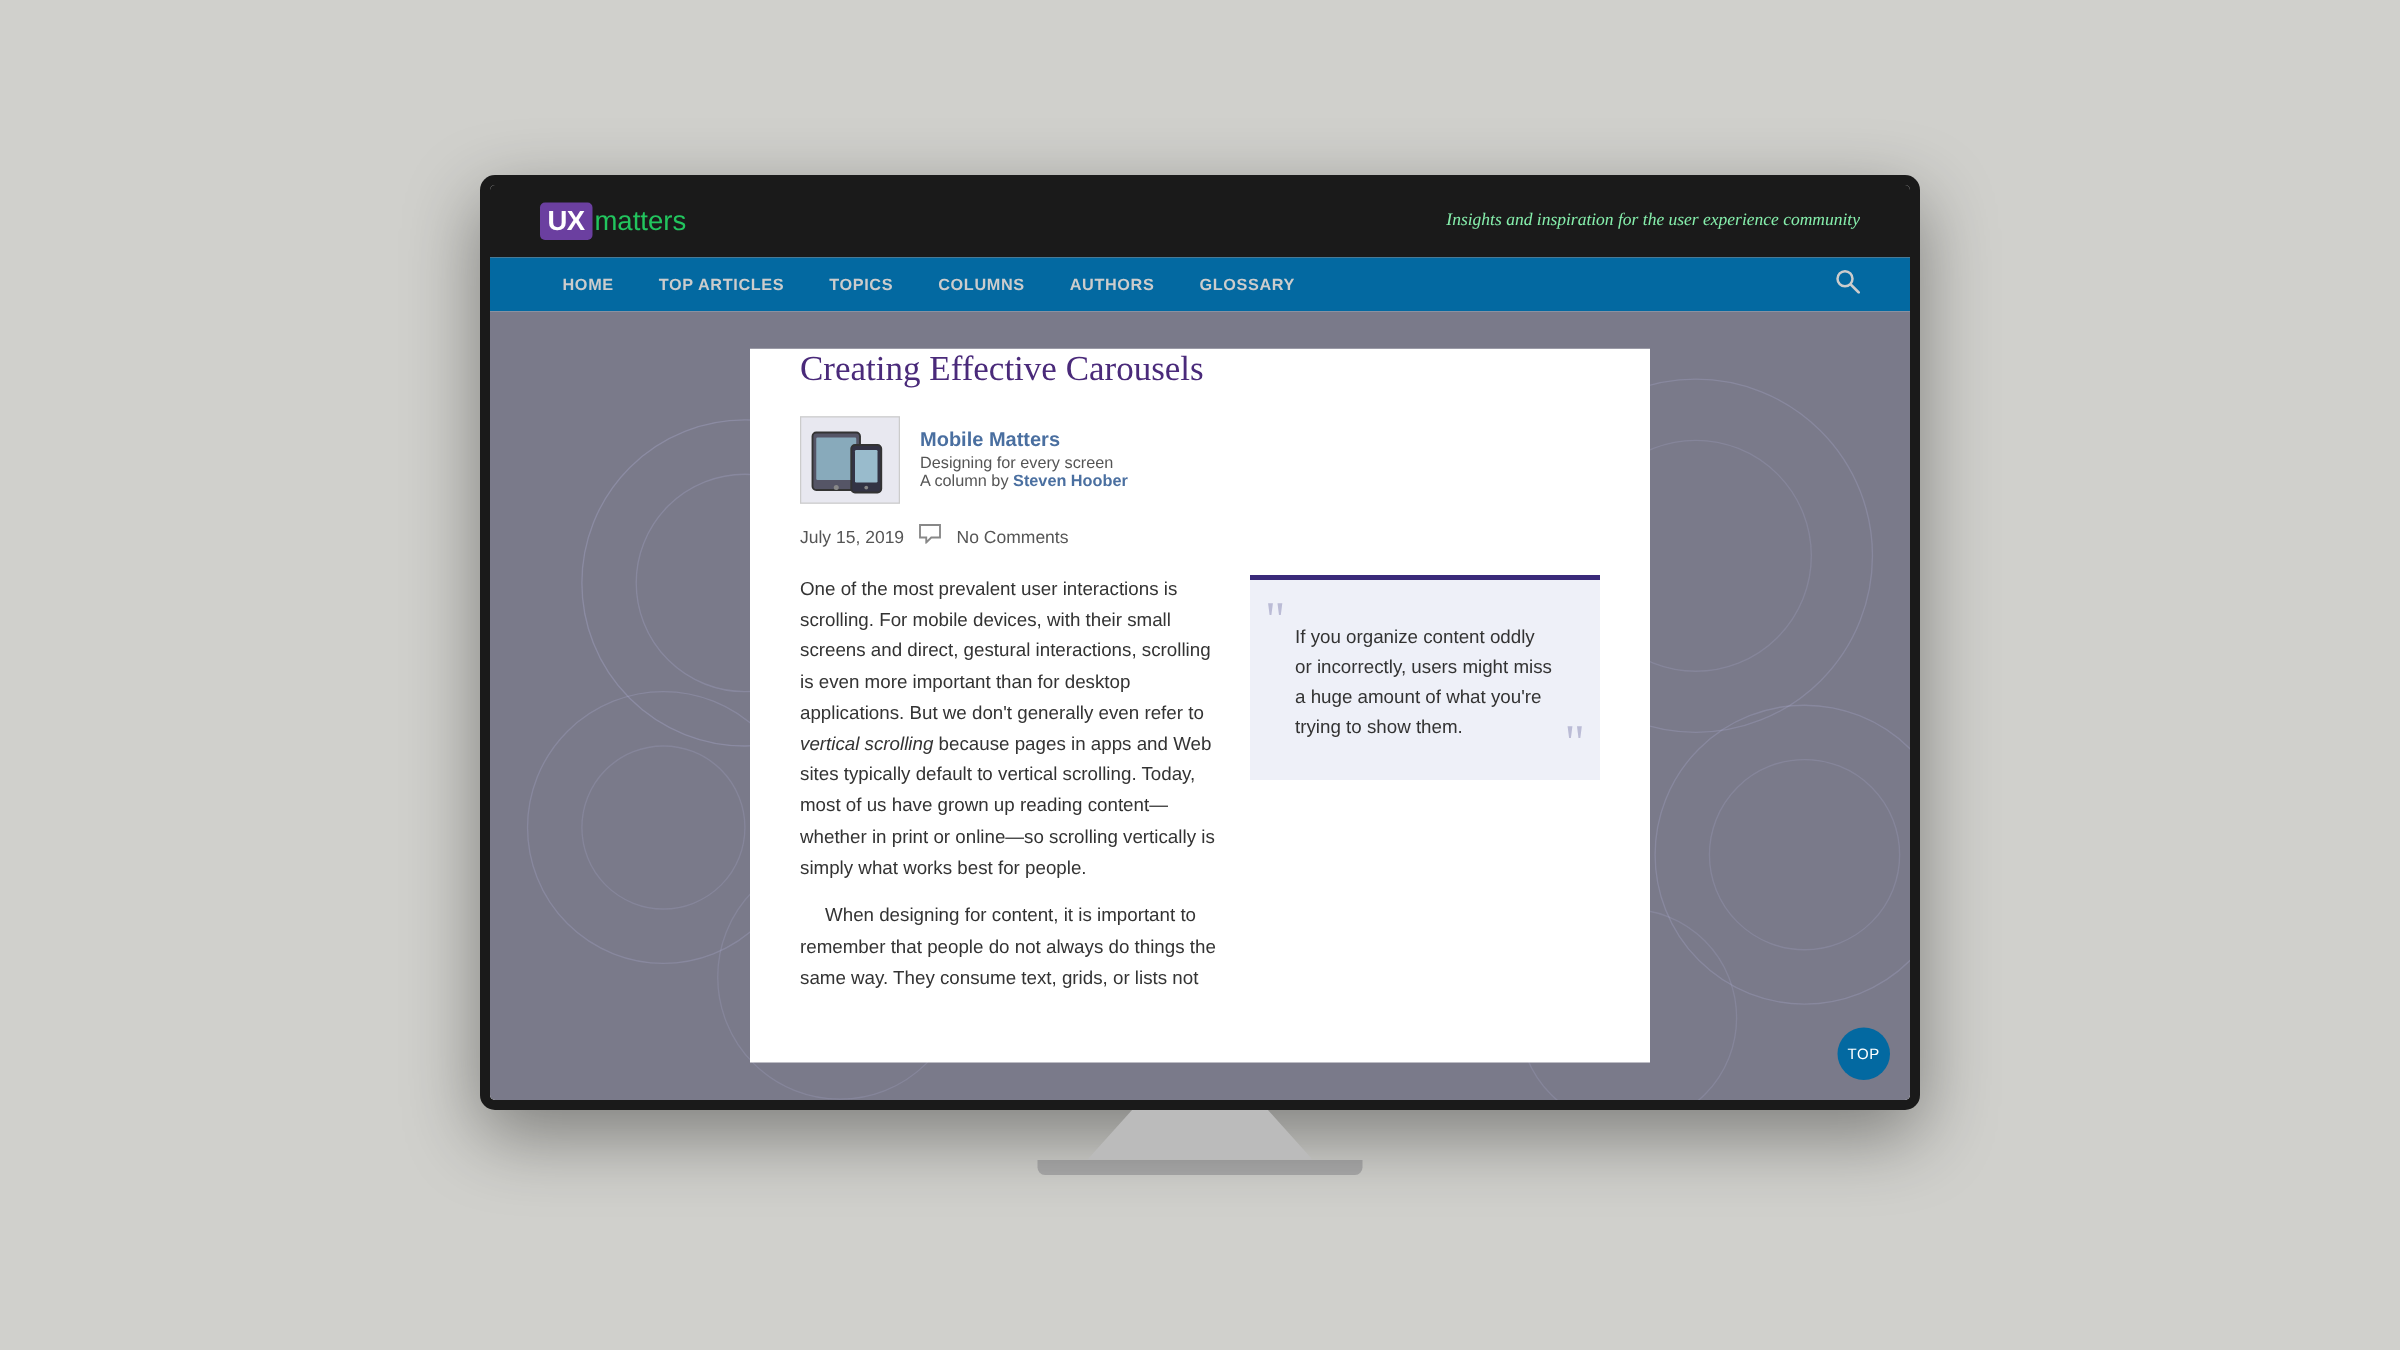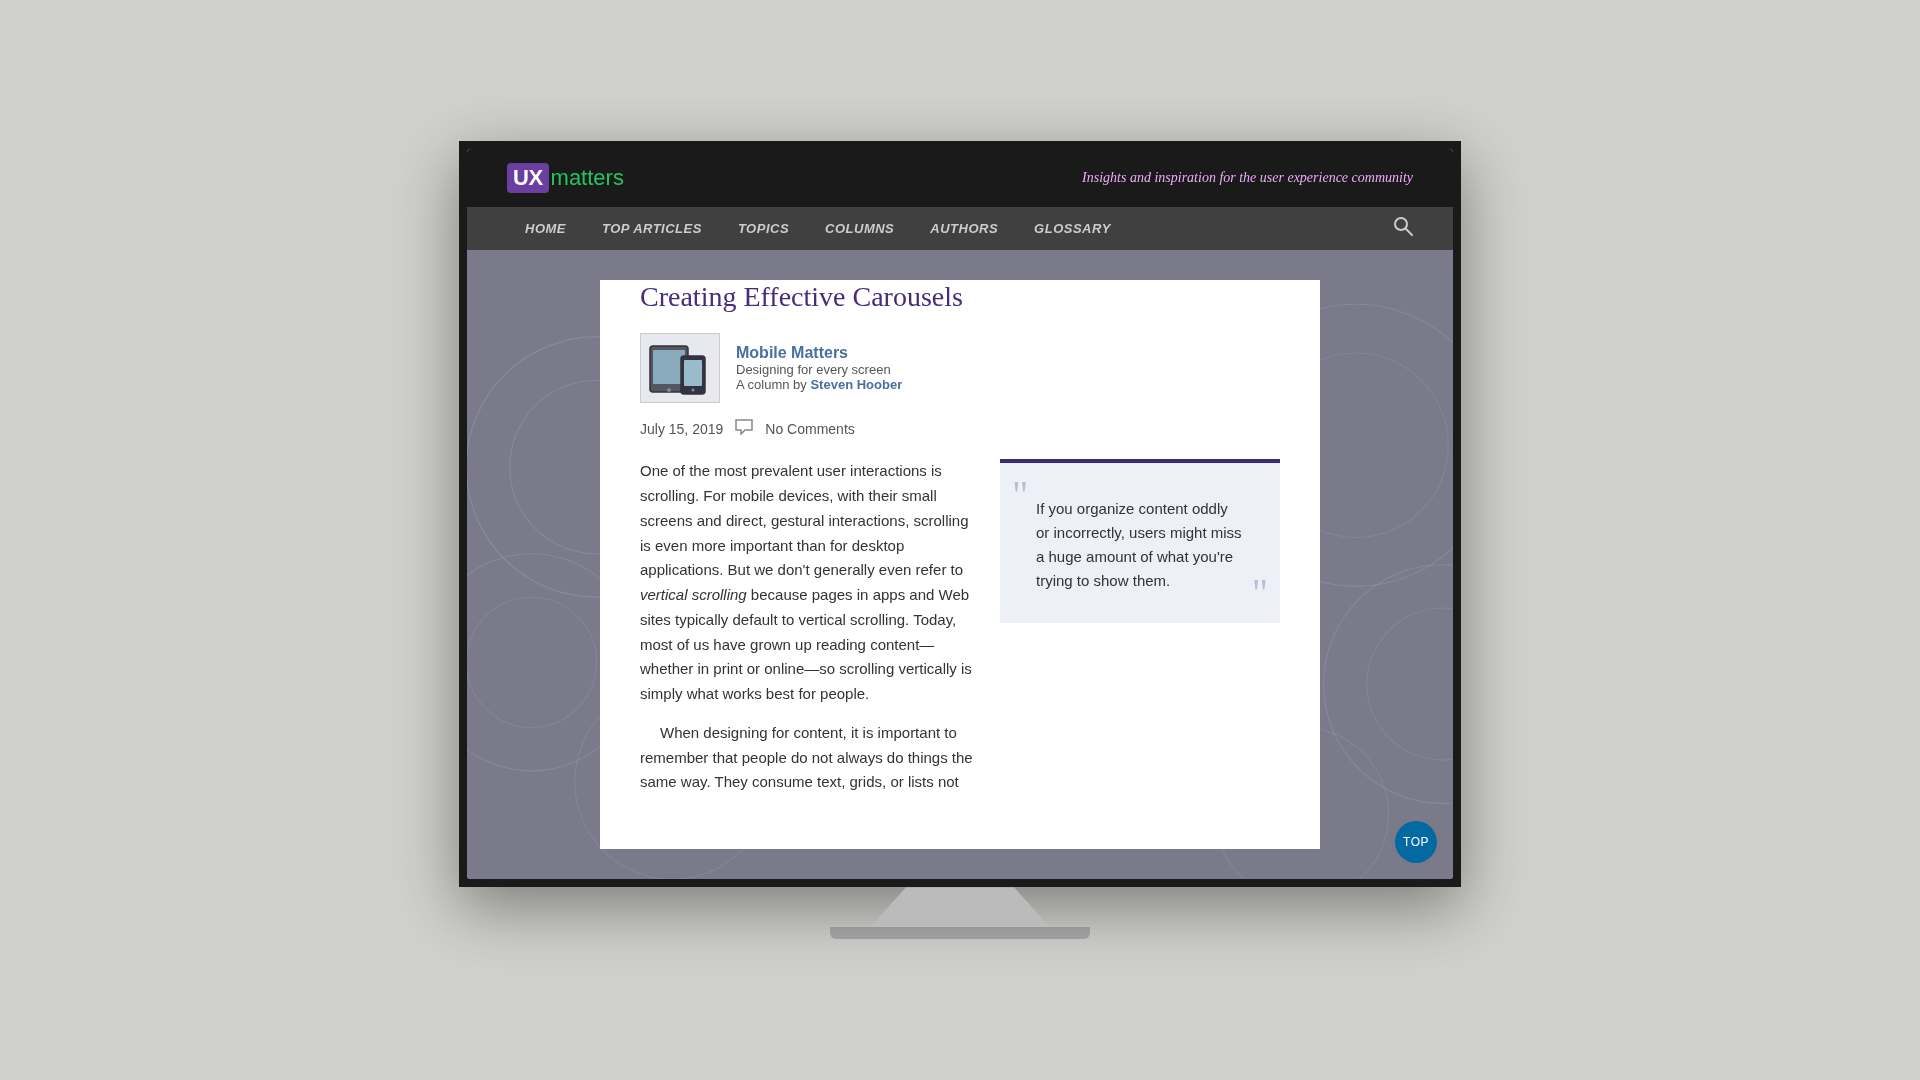--- a/index.html
+++ b/index.html
@@ -9,23 +9,23 @@
       font-family: Georgia, 'Times New Roman', serif;
       width: 1920px;
       height: 1080px;
       overflow: hidden;
       display: flex;
       align-items: center;
       justify-content: center;
     }
 
     .monitor-frame {
-      width: 1002px;
+      width: 1152px;
       background: #1a1a1a;
-      border-radius: 0;
+      border-radius: 12px;
       padding: 8px;
       box-shadow: 0 20px 60px rgba(0,0,0,0.4);
       position: relative;
     }
 
     .monitor-screen {
       background: #fff;
       border-radius: 4px;
       overflow: hidden;
     }
@@ -58,33 +58,32 @@
 
     .logo-matters {
       color: #22c55e;
       font-size: 22px;
       font-family: Arial, sans-serif;
       font-weight: normal;
       margin-left: 2px;
     }
 
     .tagline {
-      color: #f0abfc;
+      color: #86efac;
       font-style: italic;
       font-size: 14px;
       font-family: Georgia, serif;
     }
 
     .nav-bar {
-      background: #404040;
+      background: #0369a1;
       padding: 0 40px;
       display: flex;
       align-items: center;
       justify-content: space-between;
-      font-style: italic;
     }
 
     .nav-links {
       display: flex;
       gap: 0;
     }
 
     .nav-link {
       color: #ccc;
       text-decoration: none;

